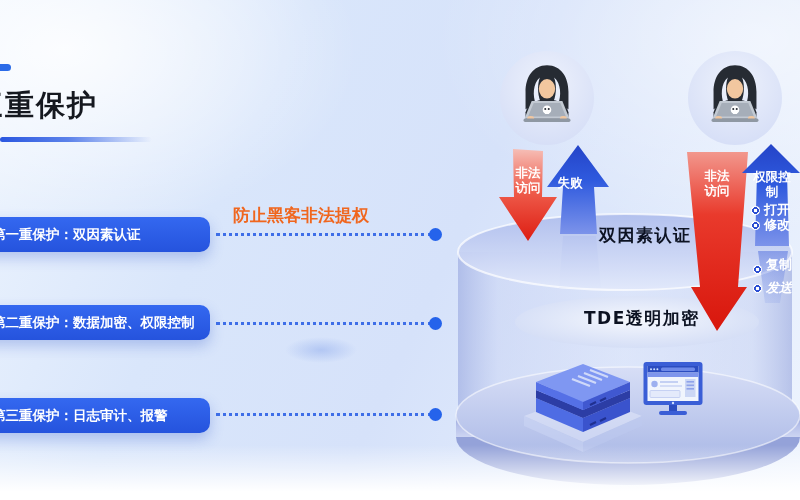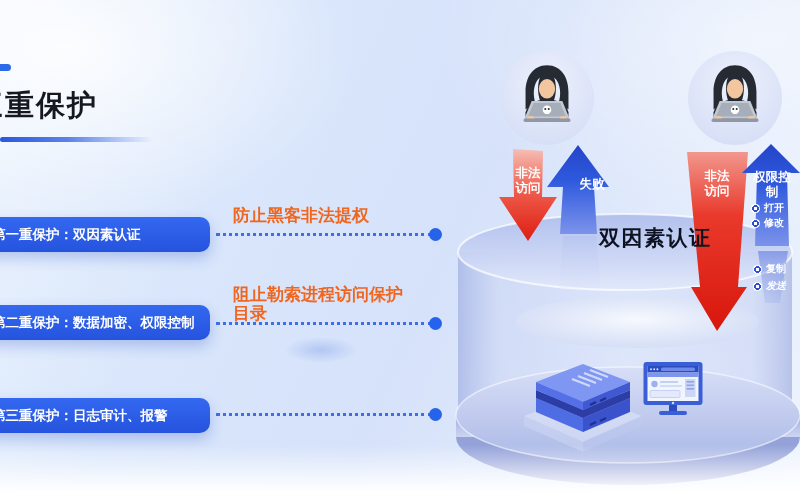--- a/index.html
+++ b/index.html
@@ -28,32 +28,32 @@
   #bar-1{top:217px;} #bar-2{top:305px;} #bar-3{top:398px;}
   
   .connector{left:216px;width:216px;height:0;border-top:3px dotted #2e62e6;opacity:0.9;}
   #conn-1{top:233px;} #conn-2{top:322px;} #conn-3{top:413px;}
   .conn-dot{left:429px;width:13px;height:13px;border-radius:50%;background:#2563eb;}
   #dot-1{top:228px;} #dot-2{top:317px;} #dot-3{top:408px;}
   
   .note{left:233px;width:184px;text-align:left;color:#f0661e;font-size:17px;font-weight:bold;line-height:19px;}
   #note-1{top:206px;} #note-2{top:285px;} #note-3{top:395px;}
   
-  #auth-label{left:599px;top:224px;font-size:21px;font-weight:bold;color:#0c1222;letter-spacing:1.5px;white-space:nowrap;}
+  #auth-label{left:599px;top:224px;font-size:17px;font-weight:bold;color:#0c1222;letter-spacing:1.5px;white-space:nowrap;}
   #tde-label{left:584px;top:307px;font-size:17px;font-weight:bold;color:#0c1222;letter-spacing:1.5px;white-space:nowrap;}
   .arrow-label{color:#ffffff;font-weight:bold;font-size:12.5px;line-height:15px;text-align:center;word-break:break-all;}
   #redL-label{left:510px;top:165px;width:36px;}
-  #blueL-label{left:572px;top:176px;width:40px;}
+  #blueL-label{left:550px;top:176px;width:40px;font-family:Liberation Serif, serif;}
   #redR-label{left:699px;top:168px;width:36px;}
   #blueR-label{left:753px;top:169px;width:38px;}
-  .action-item{display:flex;align-items:center;gap:4px;color:#ffffff;font-size:10px;font-weight:bold;white-space:nowrap;}
+  .action-item{display:flex;align-items:center;gap:4px;color:#ffffff;font-size:13px;font-weight:bold;white-space:nowrap;}
   .action-icon{width:9px;height:9px;border-radius:50%;flex:0 0 auto;
     background:radial-gradient(circle at 50% 50%, #ffffff 0 1.8px, #2d4fd2 1.9px 3.4px, #ffffff 3.5px);}
   #action-open{left:751px;top:201px;} #action-modify{left:751px;top:216px;text-align:right;}
-  #action-copy{left:753px;top:262px;} #action-send{left:753px;top:279px;font-style:italic;}
+  #action-copy{left:753px;top:256px;align-items:flex-end;} #action-send{left:753px;top:279px;font-style:italic;}
   
   #soft-blob{left:285px;top:337px;width:72px;height:26px;border-radius:50%;
     background:radial-gradient(closest-side, rgba(110,145,230,0.35), rgba(110,145,230,0));}
   #bottom-fade{left:0;bottom:0;width:800px;height:55px;
     background:linear-gradient(180deg, rgba(255,255,255,0), #ffffff 85%);}
   .hacker{width:94px;height:94px;}
   #hacker-1{left:500px;top:51px;} #hacker-2{left:688px;top:51px;}
   #cyl-svg{left:430px;top:40px;}
   #server-icon{left:520px;top:350px;} #monitor-icon{left:642px;top:360px;}
 </style>
@@ -74,21 +74,20 @@
   <div class="abs connector" id="conn-2"></div>
   <div class="abs connector" id="conn-3"></div>
   <div class="abs conn-dot" id="dot-1"></div>
   <div class="abs conn-dot" id="dot-2"></div>
   <div class="abs conn-dot" id="dot-3"></div>
 
   <div class="abs note" id="note-1">
     <div>防止黑客非法提权</div>
   </div>
   <div class="abs note" id="note-2">
-    <div>阻止勒索进程访问保护目录</div>
   </div>
 
   <div class="abs" id="soft-blob"></div>
 
   <svg class="abs" id="cyl-svg" width="370" height="460" viewBox="0 0 370 460">
     <defs>
       <linearGradient id="gBody" x1="0" y1="0" x2="1" y2="0">
         <stop offset="0" stop-color="rgba(150,165,222,0.6)"></stop>
         <stop offset="0.12" stop-color="rgba(198,208,242,0.45)"></stop>
         <stop offset="0.5" stop-color="rgba(214,222,248,0.4)"></stop>
@@ -253,15 +252,16 @@
   <div class="abs action-item" id="action-copy">
     <span class="action-icon"></span>
     <span>复制</span>
   </div>
   <div class="abs action-item" id="action-send">
     <span class="action-icon"></span>
     <span>发送</span>
   </div>
 
   <div class="abs" id="auth-label">双因素认证</div>
+  <div class="abs" id="tde-label">TDE透明加密</div>
 
   <div class="abs" id="bottom-fade"></div>
 </div>
 
 </body></html>

